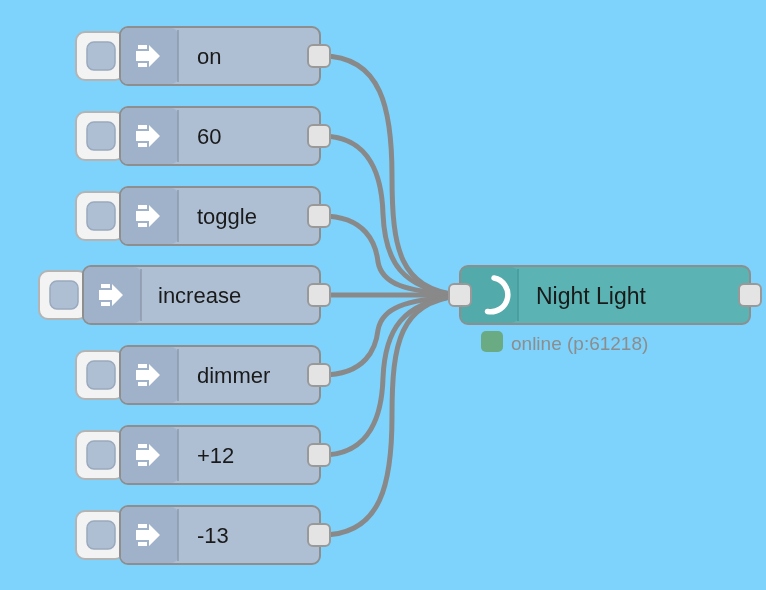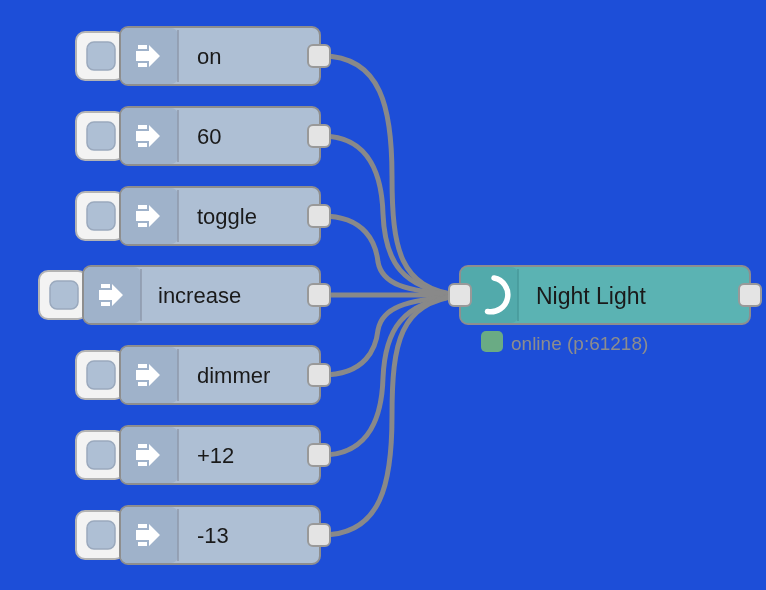--- a/index.html
+++ b/index.html
@@ -10,21 +10,21 @@
   body {
     width: 766px;
     height: 590px;
     overflow: hidden;
     font-family: "Liberation Sans", sans-serif;
   }
   #canvas {
     position: relative;
     width: 766px;
     height: 590px;
-    background: #1d4ed8;
+    background: #7dd3fc;
   }
   #flow-svg {
     position: absolute;
     top: 0;
     left: 0;
     width: 766px;
     height: 590px;
   }
   .node-label {
     font-family: "Liberation Sans", sans-serif;

